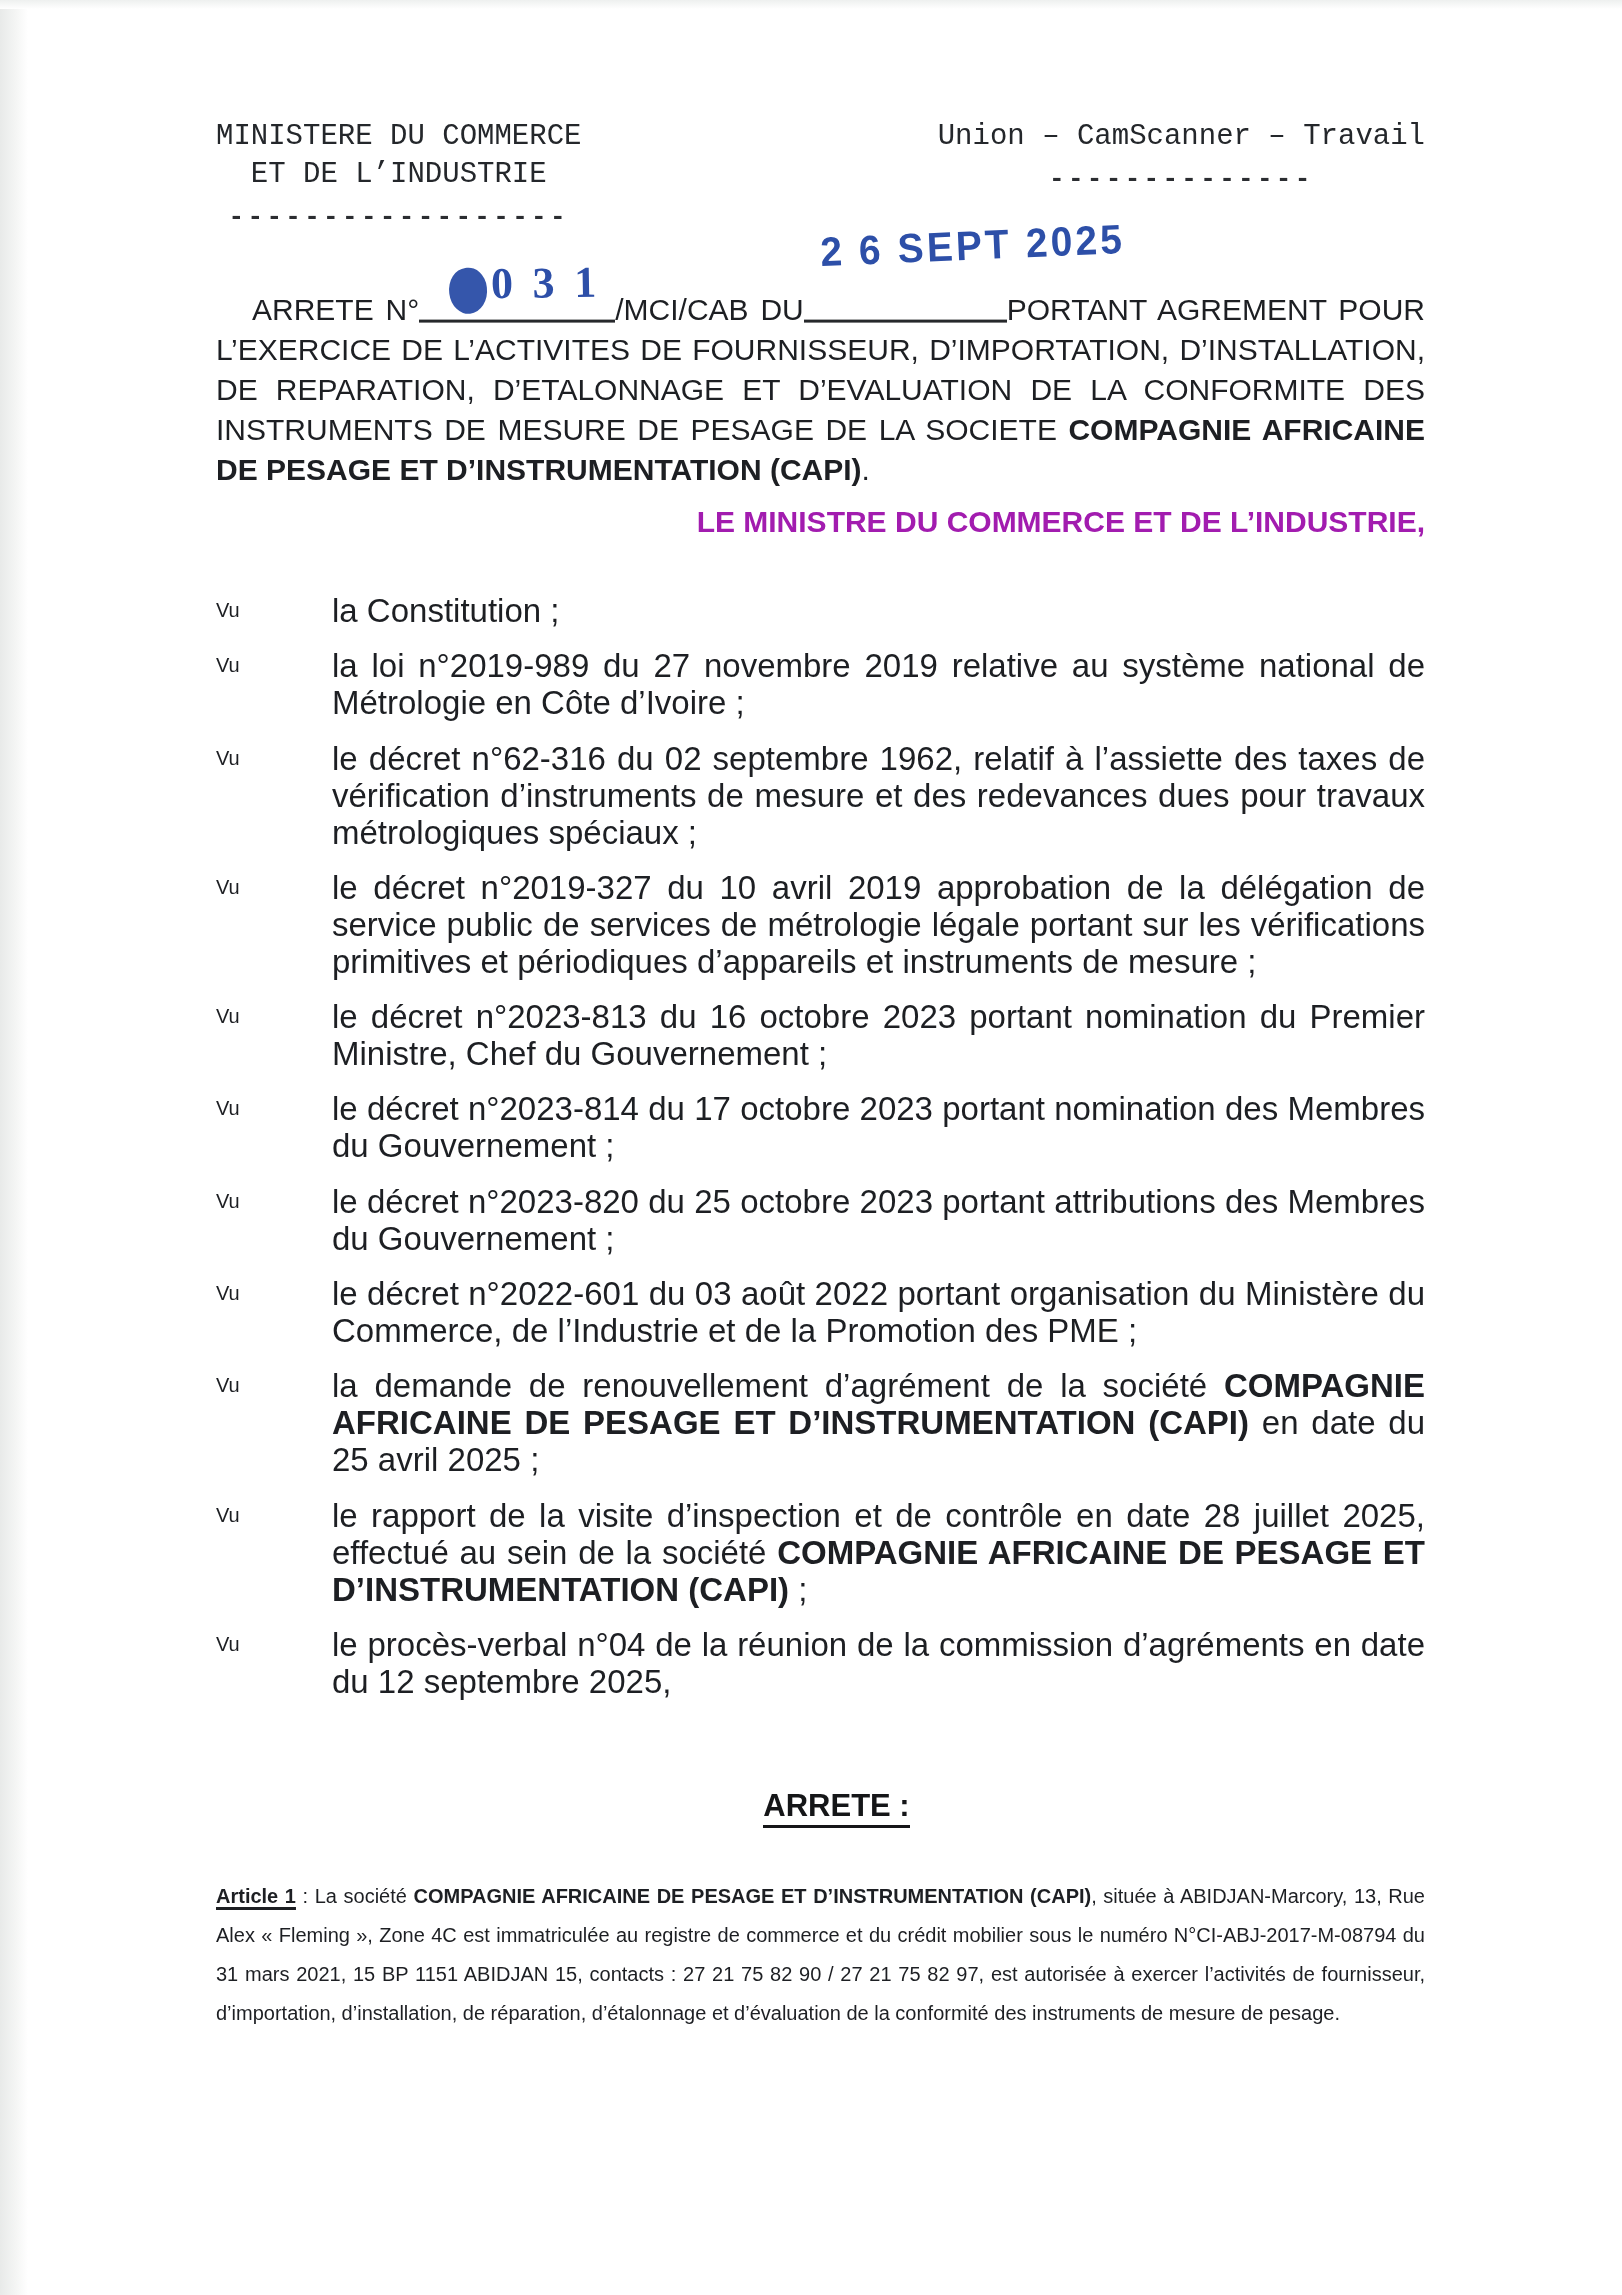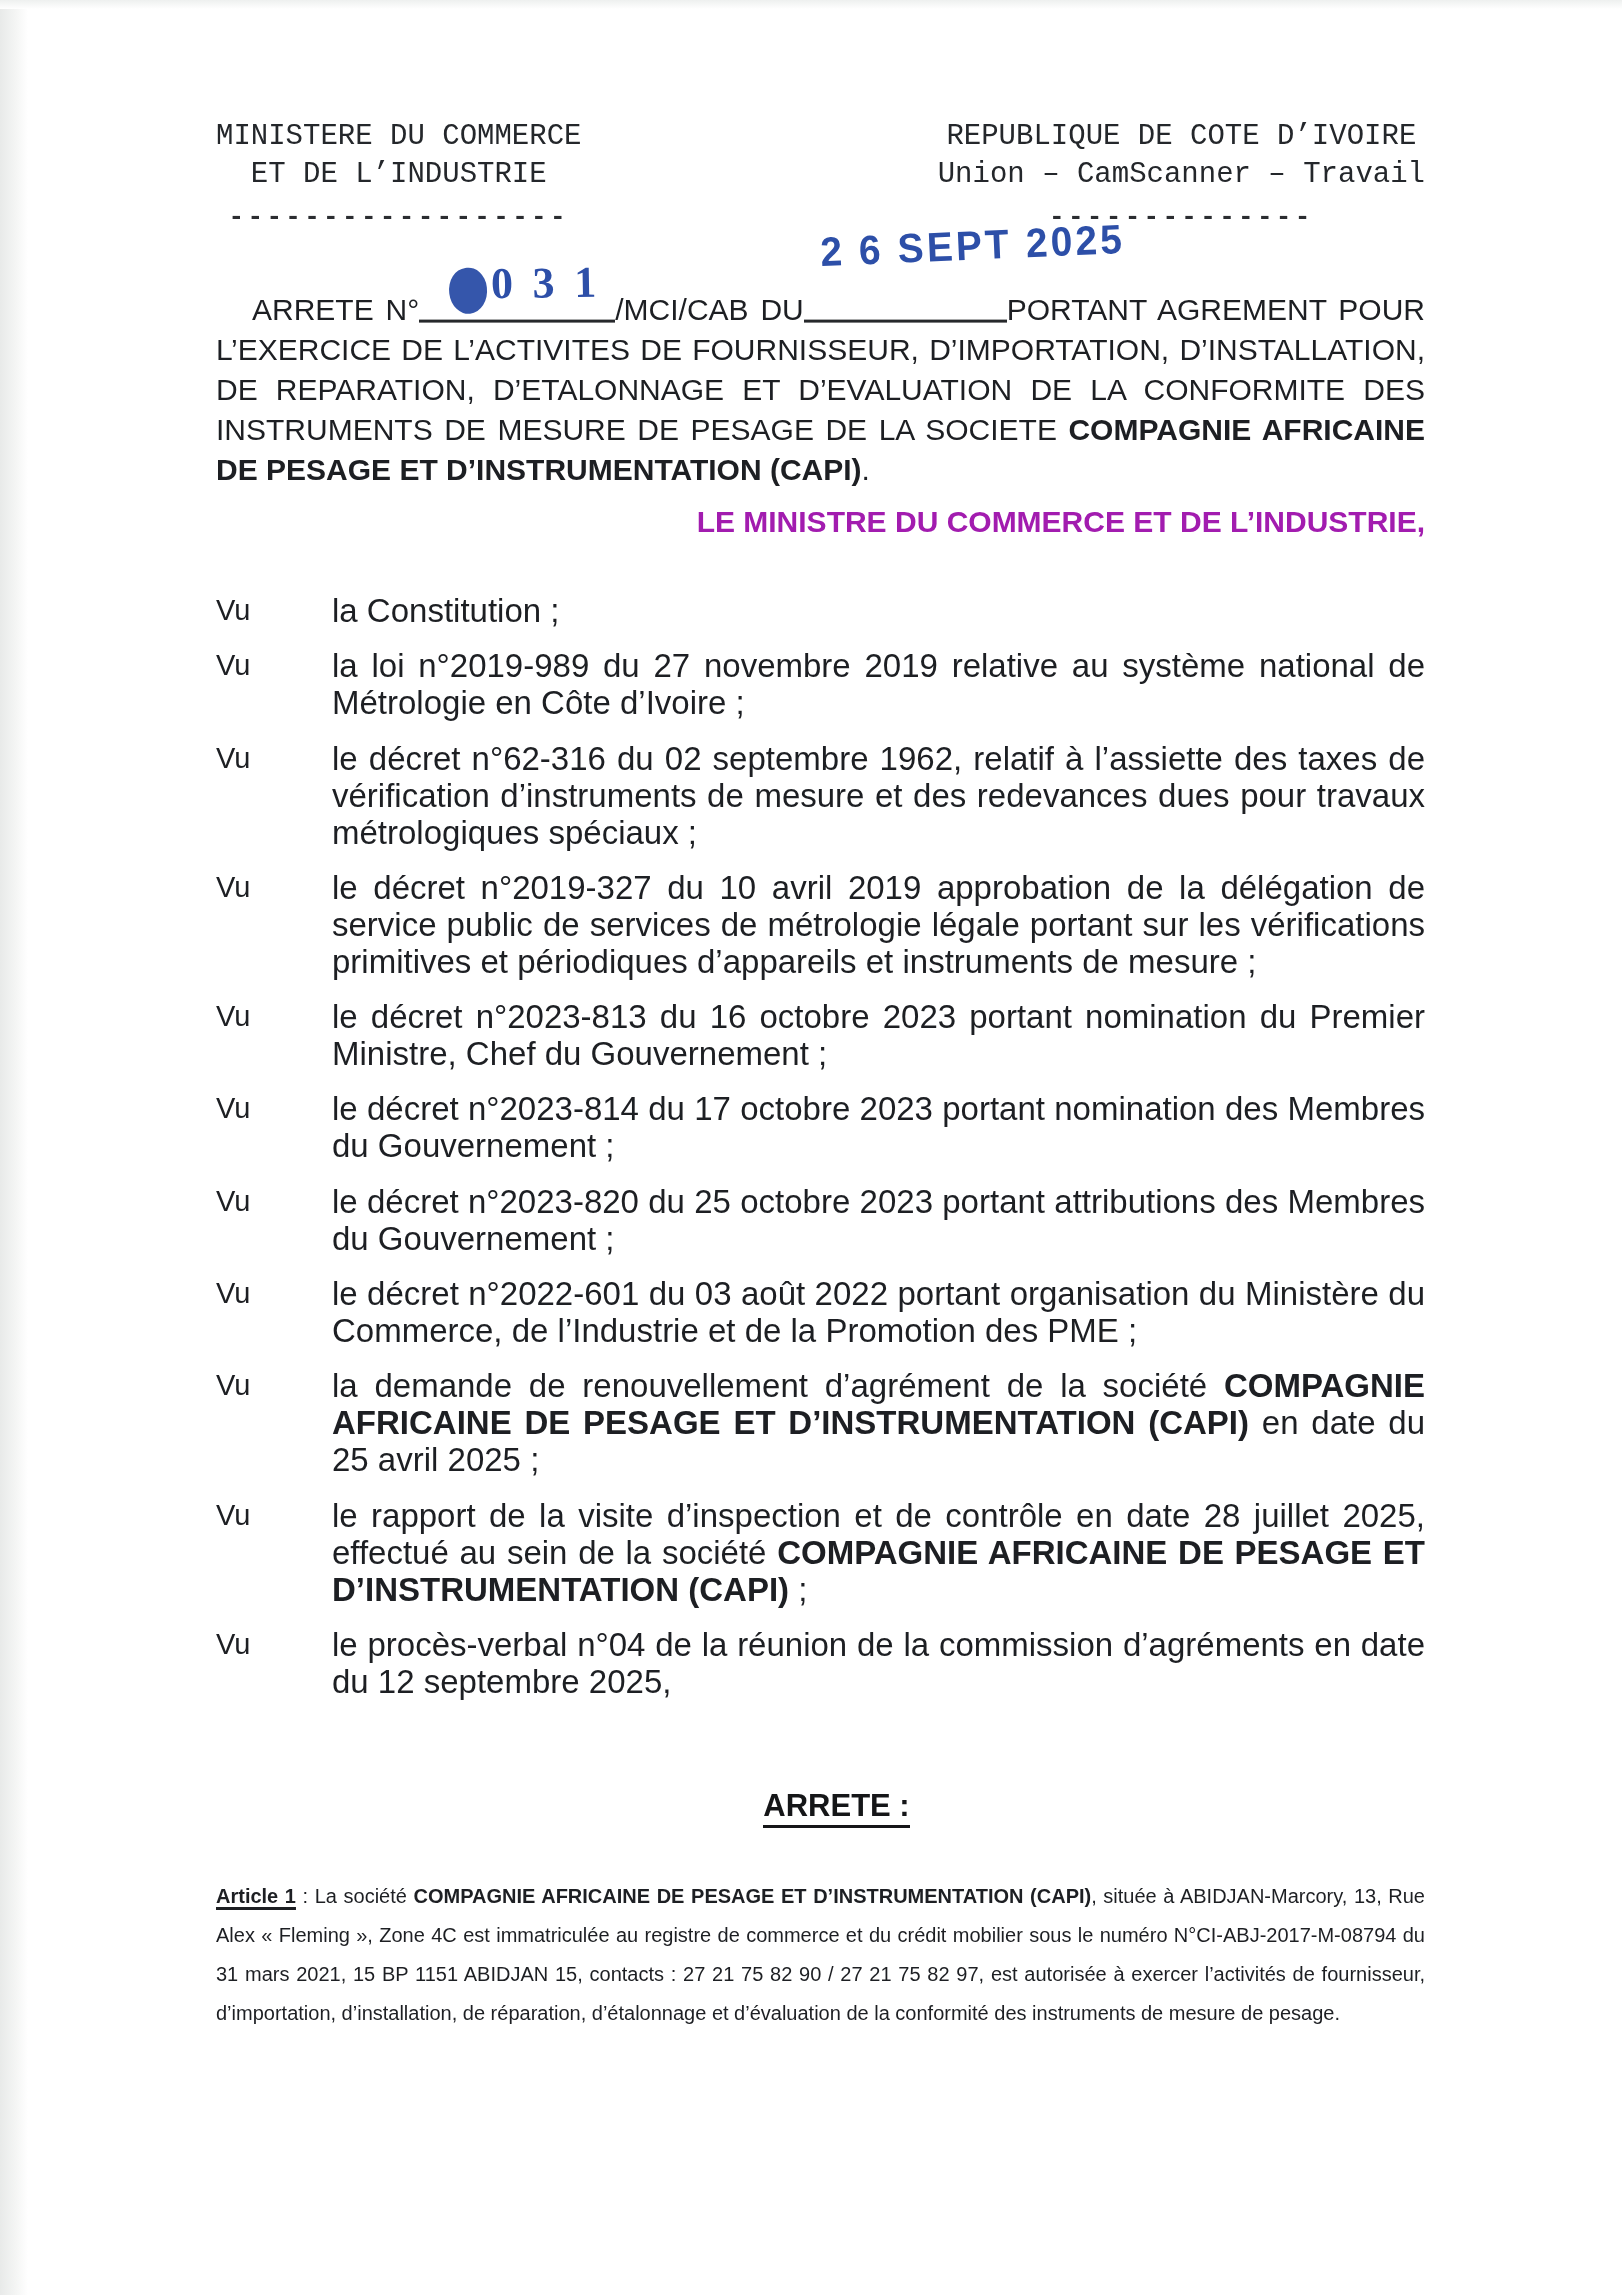--- a/index.html
+++ b/index.html
@@ -40,21 +40,21 @@
     transform:rotate(-2.5deg) scaleX(.95);transform-origin:left bottom;white-space:nowrap;}
   
   .minister-heading{position:absolute;top:505px;left:216px;width:1209px;
     text-align:right;font-weight:700;font-size:30px;color:#a21caf;}
   .arrete-heading-wrap{position:absolute;top:1788px;left:232px;width:1209px;text-align:center;}
   .arrete-heading{display:inline-block;font-weight:700;font-size:31px;
     border-bottom:3.3px solid #151618;padding-bottom:1.3px;color:#151618;}
   
   .vu-list{position:absolute;top:592px;left:216px;width:1209px;}
   .vu-row{display:flex;margin-bottom:18.3px;}
-  .vu-label{width:116px;flex-shrink:0;font-size:29px;line-height:37px;}
+  .vu-label{width:116px;flex-shrink:0;font-size:20px;line-height:37px;}
   .vu-text{flex:1;font-size:33px;line-height:37px;text-align:justify;}
   
   .article-par{position:absolute;top:1857px;left:216px;width:1209px;
     font-size:20px;line-height:39px;text-align:justify;}
   
   .footer-wrap{position:absolute;top:2223px;left:1027px;width:595px;height:35px;overflow:hidden;}
   .footer-text{display:inline-block;font-size:48px;font-weight:700;color:#101010;
     transform:translateY(-10.5px) scaleX(.94);transform-origin:left top;white-space:nowrap;}
   .b{font-weight:700;}
   .u{text-decoration:underline;text-decoration-thickness:2.6px;text-underline-offset:3.9px;}
@@ -66,21 +66,20 @@
   <div class="scan-edge-left"></div>
   <div class="scan-edge-top"></div>
 
   <div class="header-row">
     <div class="hdr-block">
       <div>MINISTERE DU COMMERCE</div>
       <div>ET DE L’INDUSTRIE</div>
       <div class="hdr-dashes">------------------</div>
     </div>
     <div class="hdr-block">
-      <div>REPUBLIQUE DE COTE D’IVOIRE</div>
       <div>Union – CamScanner – Travail</div>
       <div class="hdr-dashes">--------------</div>
     </div>
   </div>
 
   <p class="title-par"><span>ARRETE N°</span><span class="blank blank1"><span class="stamp-num"><span class="ink-blot"></span><span>031</span></span></span><span>/MCI/CAB DU</span><span class="blank blank2"><span class="stamp-date">2 6 SEPT 2025</span></span><span><span>PORTANT AGREMENT POUR L’EXERCICE DE L’ACTIVITES DE FOURNISSEUR, D’IMPORTATION, D’INSTALLATION, DE REPARATION, D’ETALONNAGE ET D’EVALUATION DE LA CONFORMITE DES INSTRUMENTS DE MESURE DE PESAGE DE LA SOCIETE </span><span class="b">COMPAGNIE AFRICAINE DE PESAGE ET D’INSTRUMENTATION (CAPI)</span><span>.</span></span></p>
 
   <div class="minister-heading">LE MINISTRE DU COMMERCE ET DE L’INDUSTRIE,</div>
 
   <div class="vu-list">

